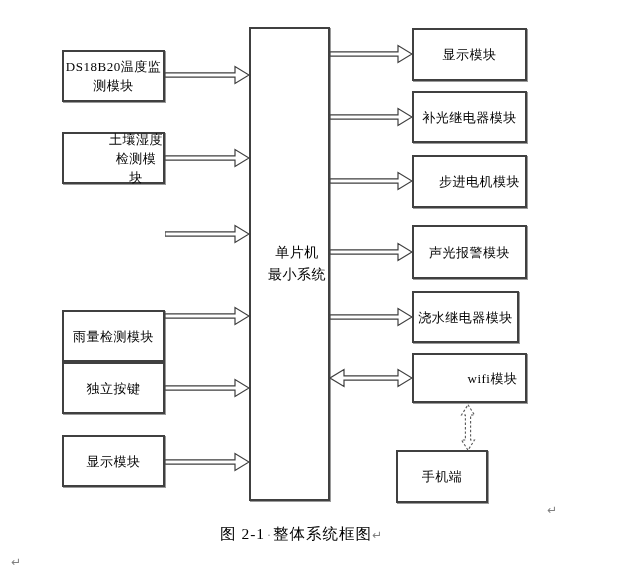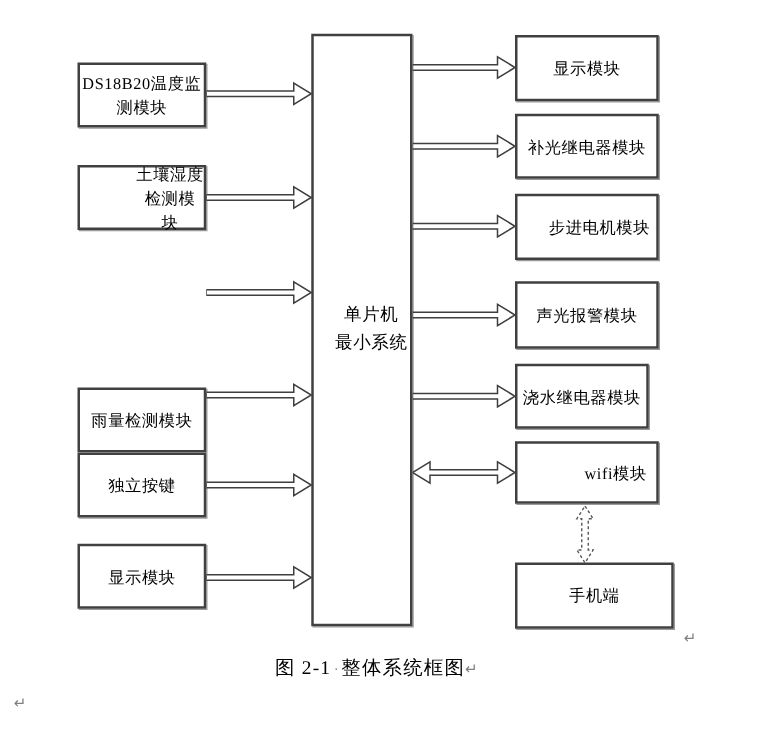--- a/index.html
+++ b/index.html
@@ -105,21 +105,21 @@
   </div>
   <div class="box" style="left:412px;top:225px;width:115px;height:54px;">
     <span class="lbl">声光报警模块</span>
   </div>
   <div class="box" style="left:412px;top:291px;width:107px;height:52px;">
     <span class="lbl">浇水继电器模块</span>
   </div>
   <div class="box" style="left:412px;top:353px;width:115px;height:50px;padding-left:46px;">
     <span class="lbl">wifi模块</span>
   </div>
-  <div class="box" style="left:412px;top:450px;width:127px;height:53px;">
+  <div class="box" style="left:396px;top:450px;width:92px;height:53px;">
     <span class="lbl">手机端</span>
   </div>
 
   <svg class="arrow" style="left:165px;top:64px;" width="85" height="22">
     <polygon points="0,8.8 70,8.8 70,2.5 84,11 70,19.5 70,13.2 0,13.2"></polygon>
   </svg>
   <svg class="arrow" style="left:165px;top:147px;" width="85" height="22">
     <polygon points="0,8.8 70,8.8 70,2.5 84,11 70,19.5 70,13.2 0,13.2"></polygon>
   </svg>
   <svg class="arrow" style="left:165px;top:223px;" width="85" height="22">

